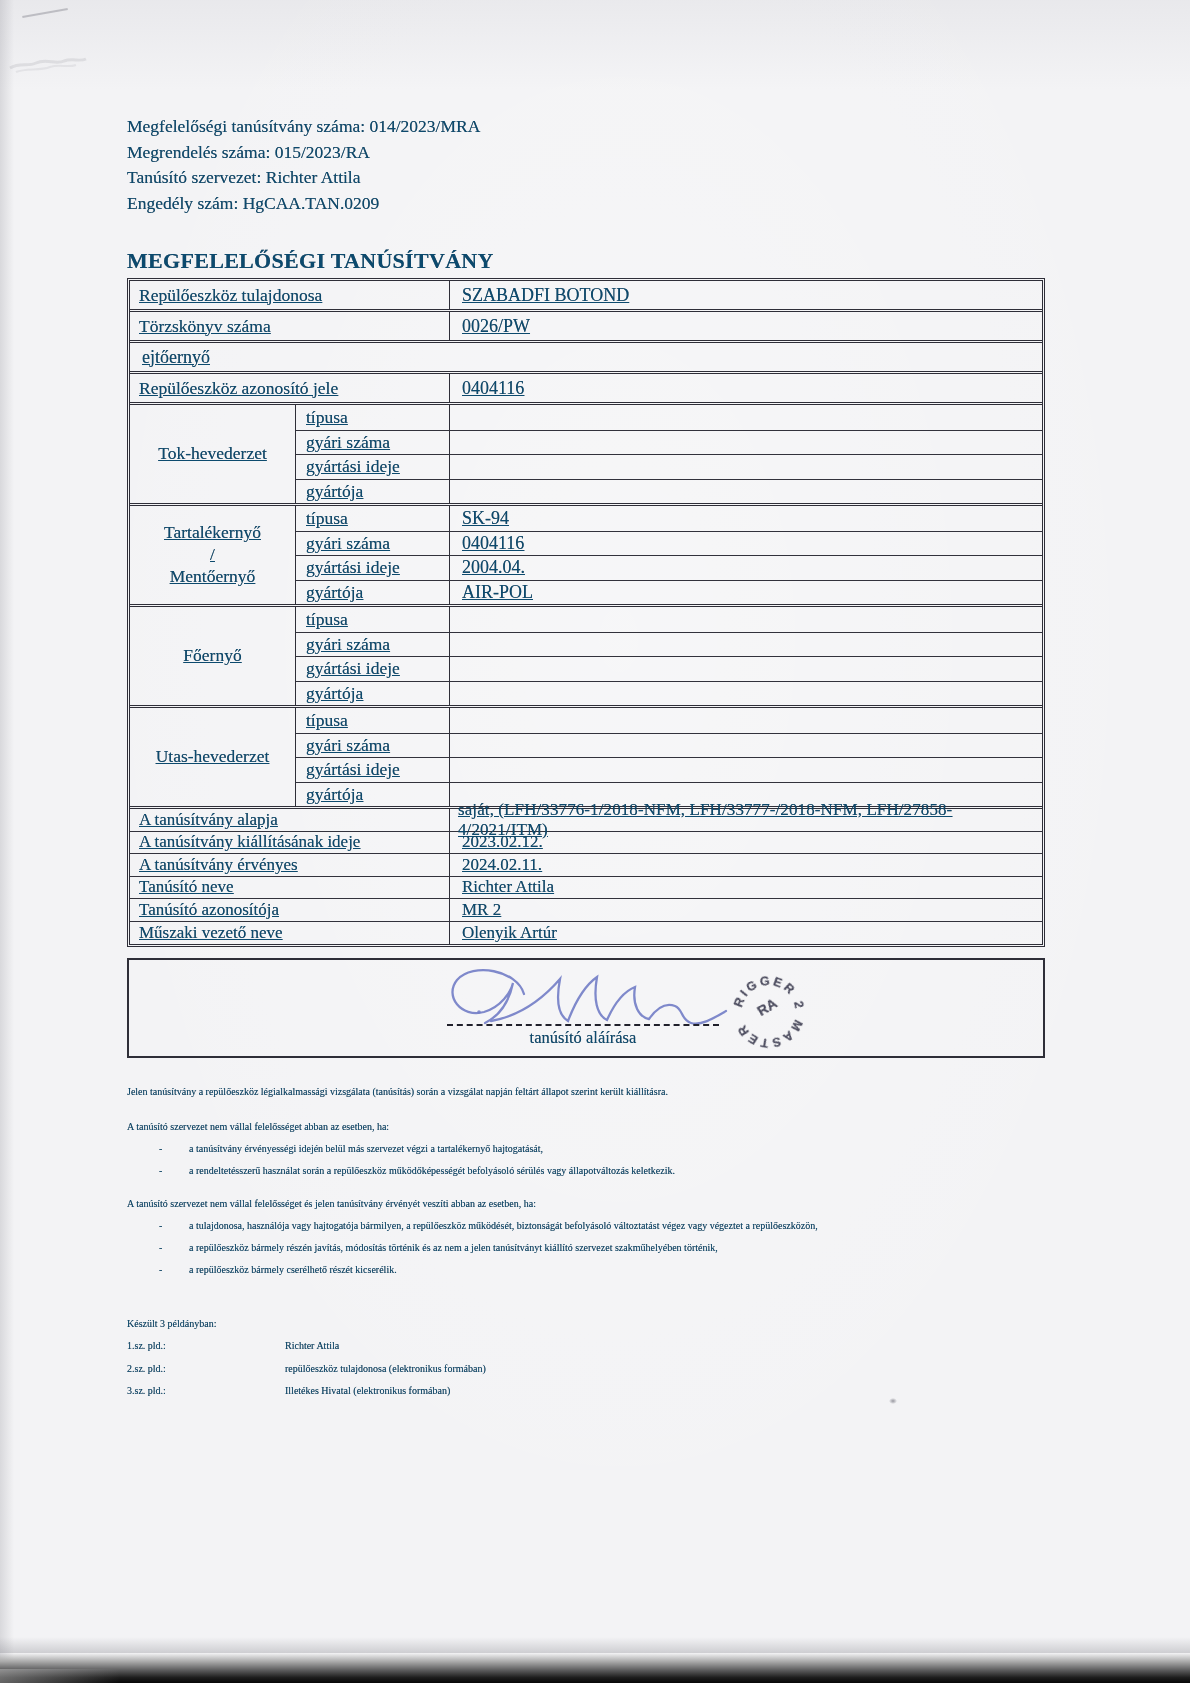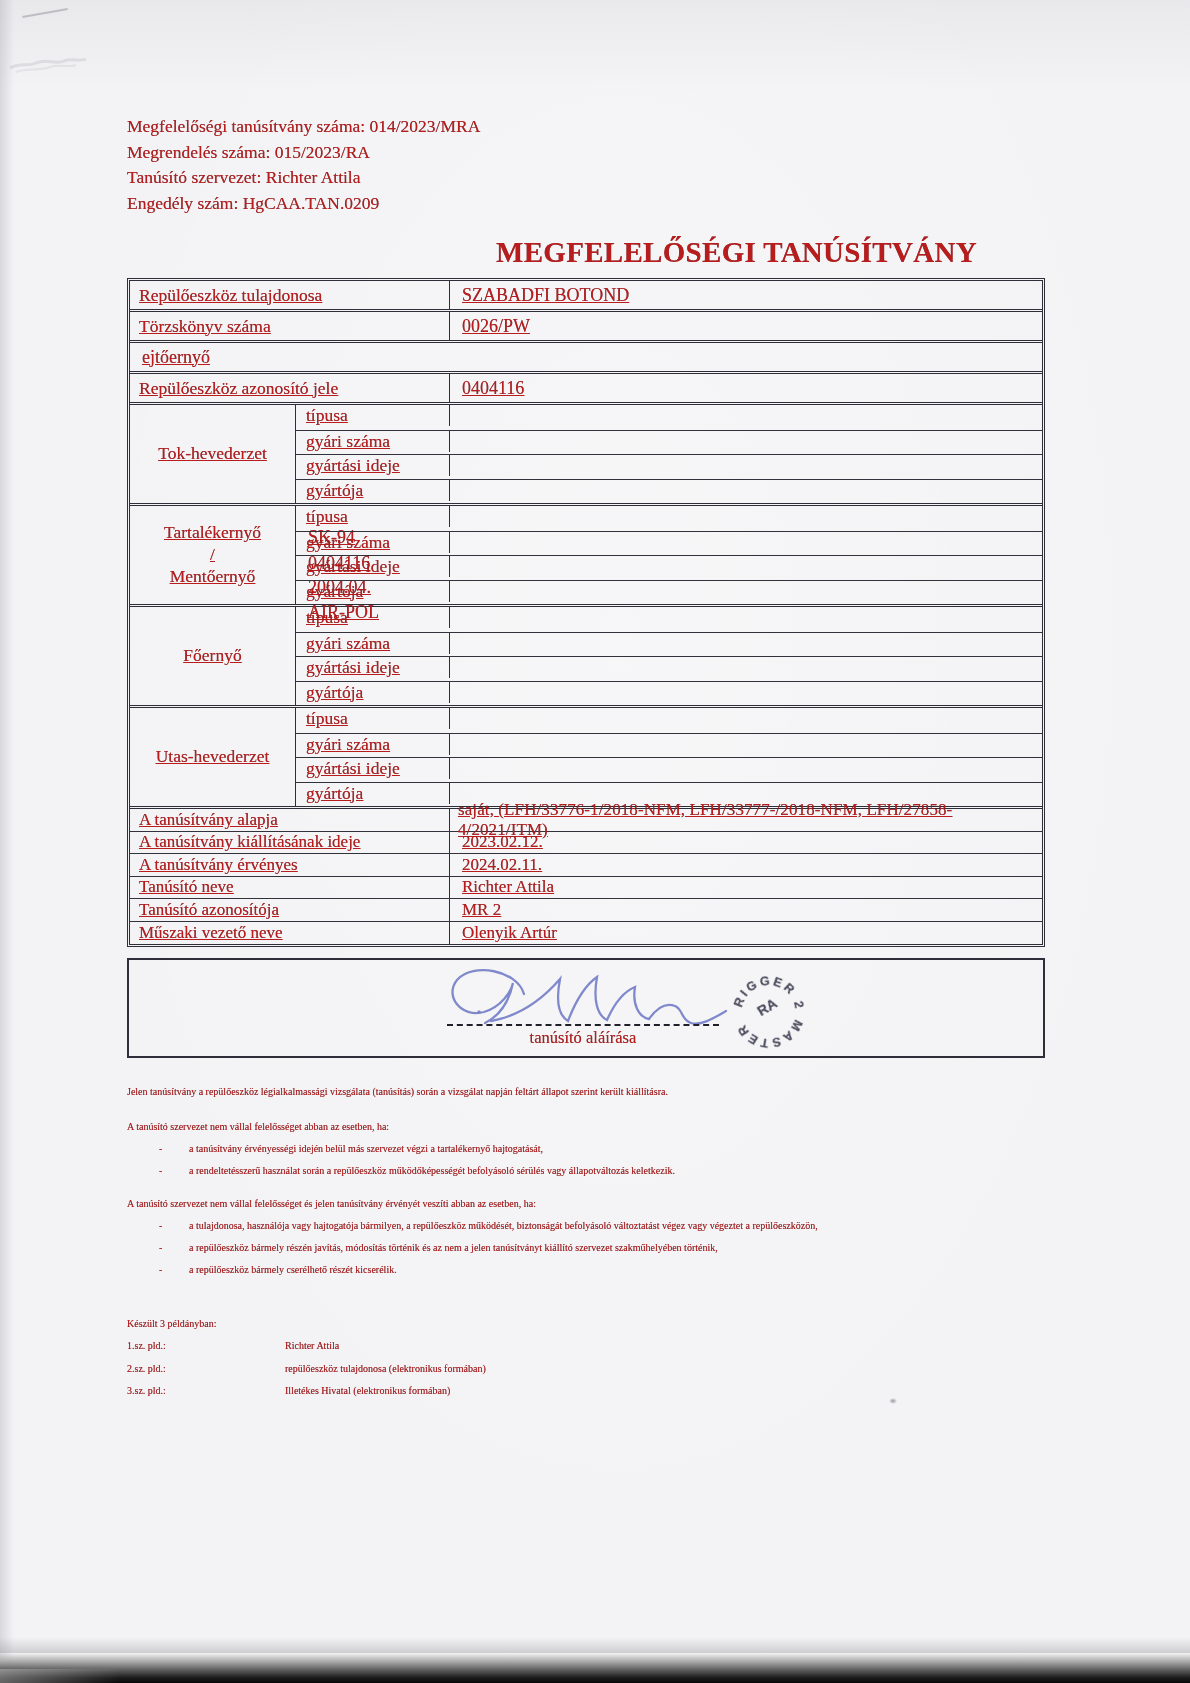--- a/index.html
+++ b/index.html
@@ -1,51 +1,51 @@
 <!DOCTYPE html>
 <html><head>
 <meta charset="utf-8">
 <style>
   html,body{margin:0;padding:0;background:#dcdcdf;}
   .page{
     position:relative;width:1190px;height:1683px;overflow:hidden;
     background:#f3f3f5;
     font-family:"Liberation Serif", serif;
-    color:#b91c1c;
+    color:#0c4a6e;
     text-shadow:0 0 .45px rgba(21,21,31,.55);
   }
   .page::before{
     content:"";position:absolute;inset:0;pointer-events:none;
     background:
       linear-gradient(90deg, rgba(110,110,120,.20), rgba(110,110,120,0) 14px),
       linear-gradient(180deg, rgba(170,170,180,.14), rgba(170,170,180,0) 90px),
       radial-gradient(ellipse at 52% 38%, rgba(255,255,255,.30), rgba(255,255,255,0) 65%);
   }
   
   .doc-header{position:absolute;left:127px;top:114px;font-size:17.5px;line-height:25.5px;}
-  .doc-title{position:absolute;left:127px;top:236px;width:850px;text-align:right;
-    font-size:29px;font-weight:bold;letter-spacing:.3px;}
+  .doc-title{position:absolute;left:127px;top:248px;width:850px;text-align:left;
+    font-size:22px;font-weight:bold;letter-spacing:.3px;}
   
   .doc-table{position:absolute;left:127px;top:278px;width:918px;box-sizing:border-box;
     border:3px double #2e2e38;text-decoration:underline;}
   .t-row{display:flex;align-items:stretch;box-sizing:border-box;}
   .t-row.top{height:31px;border-bottom:3px double #2e2e38;}
   .t-row.bottom{height:22.5px;border-bottom:1.2px solid #32323c;}
   .t-row.bottom:last-child{border-bottom:none;}
   .t-label{width:320px;box-sizing:border-box;padding-left:9px;font-size:17.5px;
     border-right:1.5px solid #2e2e38;display:flex;align-items:center;}
   .t-value{flex:1;padding-left:12px;font-size:18px;display:flex;align-items:center;}
   .t-row.bottom .t-label,.t-row.bottom .t-value{font-size:17px;}
   .t-value.small{font-size:14px;padding-left:8px;letter-spacing:.1px;}
   .t-group{display:flex;border-bottom:3px double #2e2e38;box-sizing:border-box;}
   .g-label{width:166px;box-sizing:border-box;border-right:1.5px solid #2e2e38;
     display:flex;align-items:center;justify-content:center;text-align:center;
     font-size:17.5px;line-height:1.25;white-space:pre-line;}
   .g-rows{flex:1;display:flex;flex-direction:column;}
-  .g-row{display:flex;height:24.5px;align-items:stretch;box-sizing:border-box;flex-direction:column;}
+  .g-row{display:flex;height:24.5px;align-items:stretch;box-sizing:border-box;}
   .g-row + .g-row{border-top:1.2px solid #32323c;}
   .g-sub{width:154px;box-sizing:border-box;padding-left:10px;font-size:17.5px;
     border-right:1.5px solid #2e2e38;display:flex;align-items:center;}
   .g-val{flex:1;padding-left:12px;font-size:18px;display:flex;align-items:center;}
   
   .sig-box{position:absolute;left:127px;top:958px;width:918px;height:100px;
     box-sizing:border-box;border:2px solid #2e2e38;}
   .sig-svg{position:absolute;left:300px;top:0px;}
   .sig-dashes{position:absolute;left:318px;top:64px;width:272px;
     border-top:2.5px dashed #20202b;}

